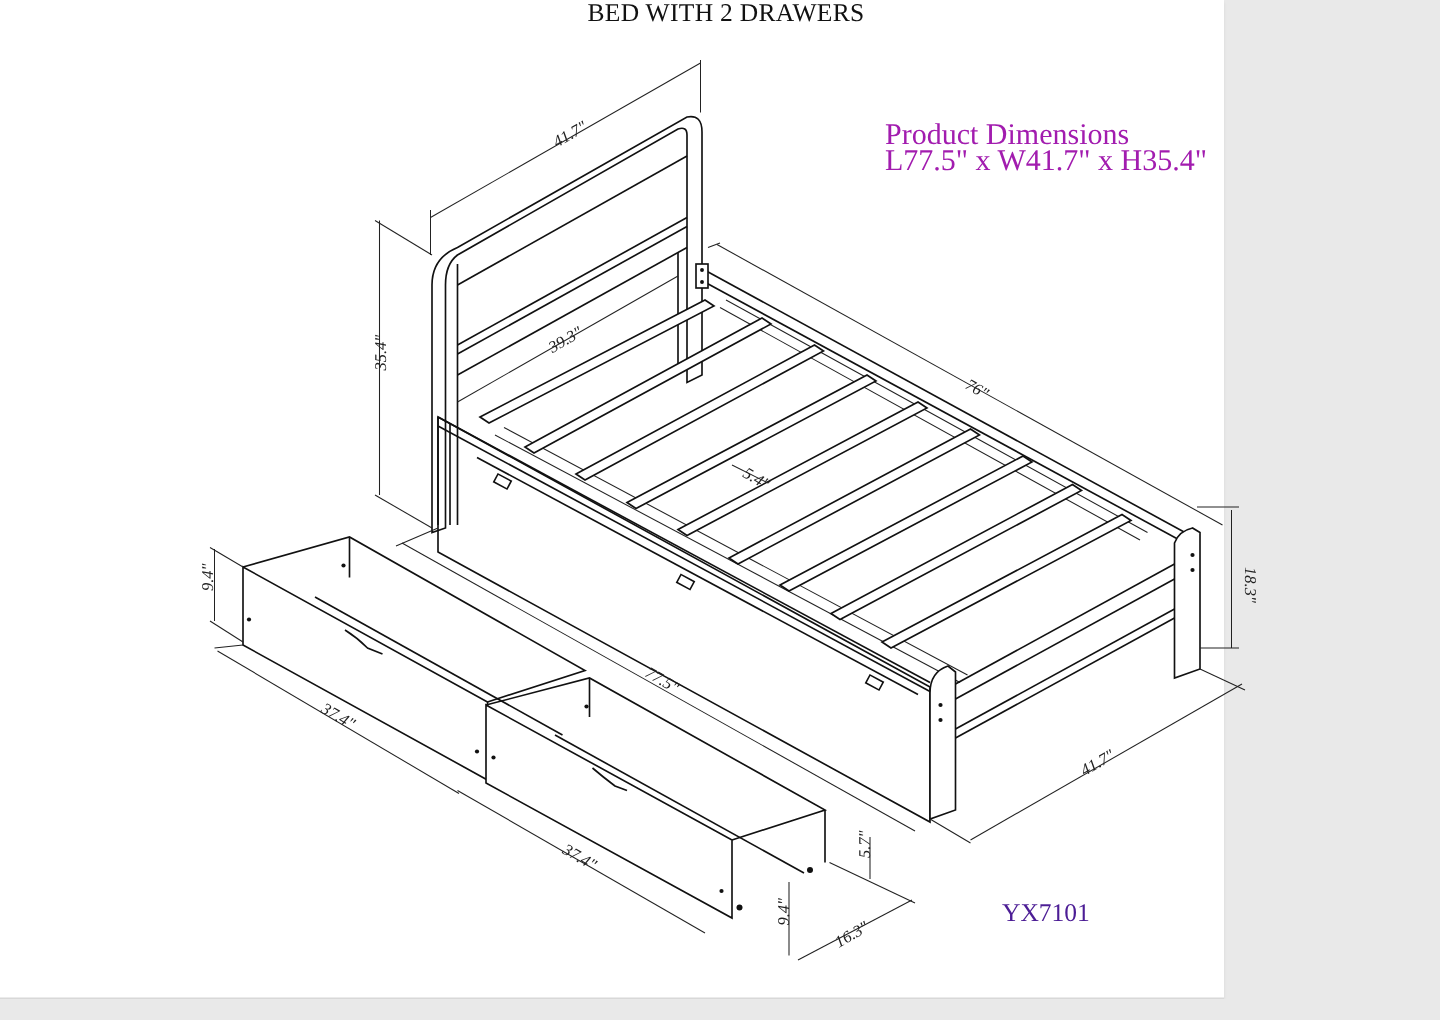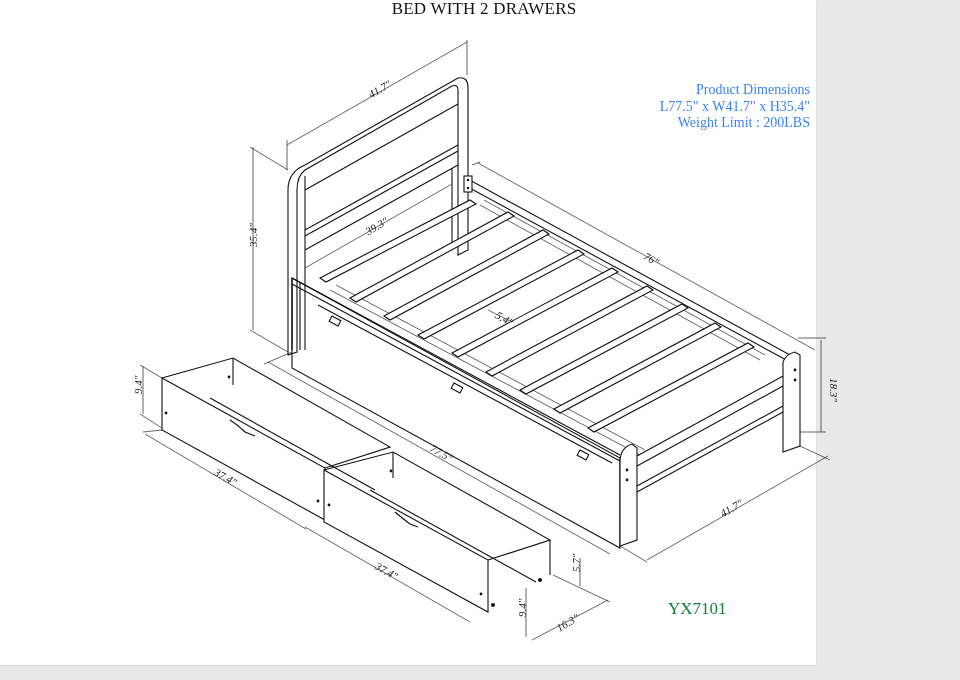--- a/index.html
+++ b/index.html
@@ -17,47 +17,46 @@
   }
   .footer-bar {
     position: absolute; left: 0; top: 666px; width: 960px; height: 14px;
     background: #e9e9e9;
   }
   .title {
     position: absolute; left: 0; top: -1px; width: 968px; text-align: center;
     font-size: 17px; color: #111; letter-spacing: 0.2px;
   }
   .specs {
-    position: absolute; left: 590px; top: 82px; width: 220px; text-align: right;
-    font-size: 14px; line-height: 16.5px; color: #3b82f6;
+    position: absolute; left: 590px; top: 82px; width: 220px; text-align: left;
+    font-size: 20px; line-height: 16.5px; color: #a21caf;
   }
   .model {
     position: absolute; left: 668px; top: 599px;
-    font-size: 17px; color: #15803d;
+    font-size: 17px; color: #4c1d95;
   }
   svg.drawing { position: absolute; left: 0; top: 0; }
   svg.drawing .ln { stroke: #111; stroke-width: 1.1; fill: none; }
   svg.drawing .lnt { stroke: #222; stroke-width: 0.7; fill: none; }
   svg.drawing .fill { fill: #fff; stroke: #111; stroke-width: 1.1; }
   svg.drawing text {
     font-family: "Liberation Serif", serif; font-style: italic;
     font-size: 11px; fill: #222;
   }
 </style>
 </head>
 <body>
 
 <div class="canvas">
 
   <div class="title">BED WITH 2 DRAWERS</div>
 
   <div class="specs">
     <div>Product Dimensions</div>
     <div>L77.5" x W41.7" x H35.4"</div>
-    <div>Weight Limit : 200LBS</div>
   </div>
 
   <svg class="drawing" width="960" height="665" viewBox="0 0 960 665">
 
     <g>
 
       <path class="fill" d="M288,355 L288,190 Q288,172 305,165 L458,78 Q468,76 468,88 L468,250 L458,255 L458,90 Q458,84 452,86 L305,170 Q297,176 297,190 L297,352 Z"></path>
       <line class="ln" x1="305" y1="176" x2="305" y2="350"></line>
 
       <line class="ln" x1="305" y1="190" x2="458" y2="104"></line>

